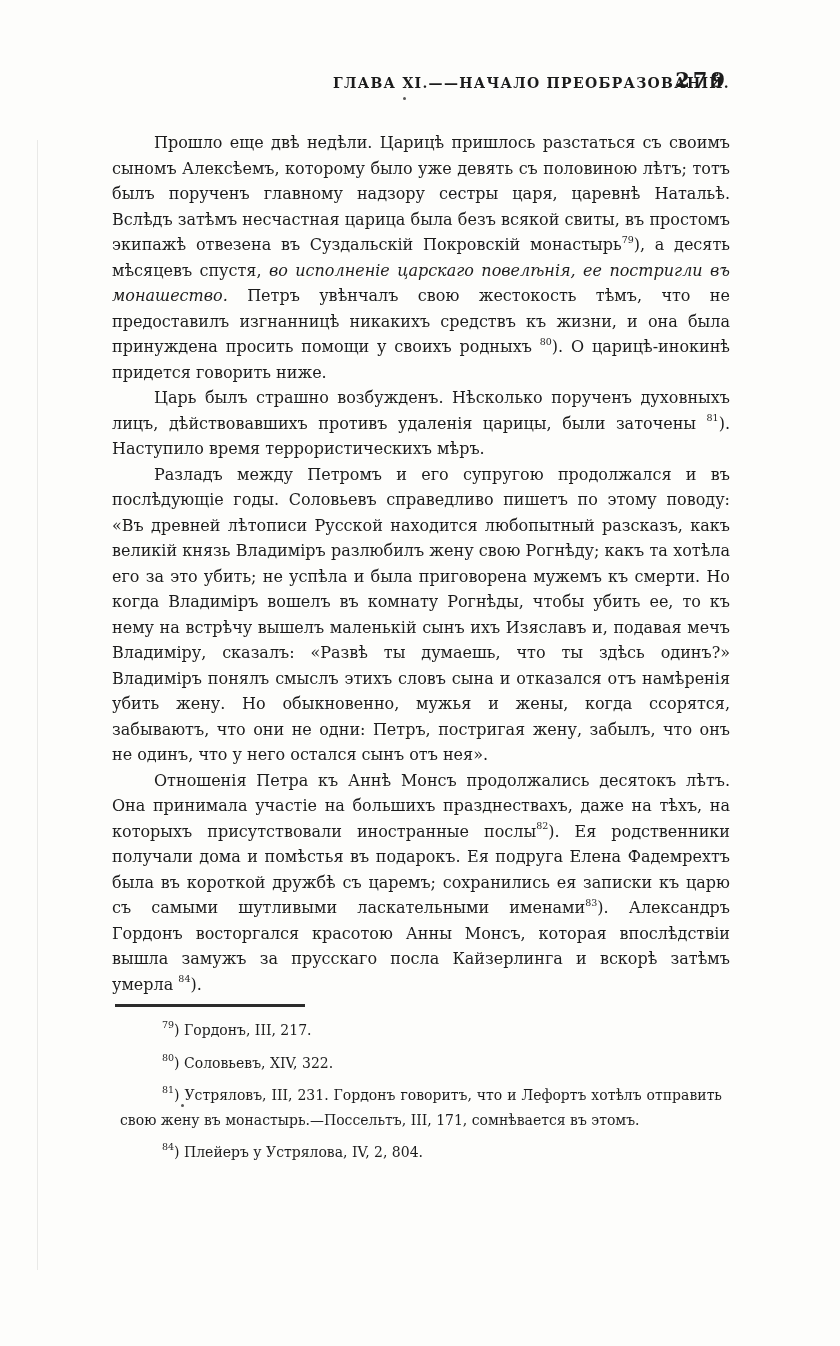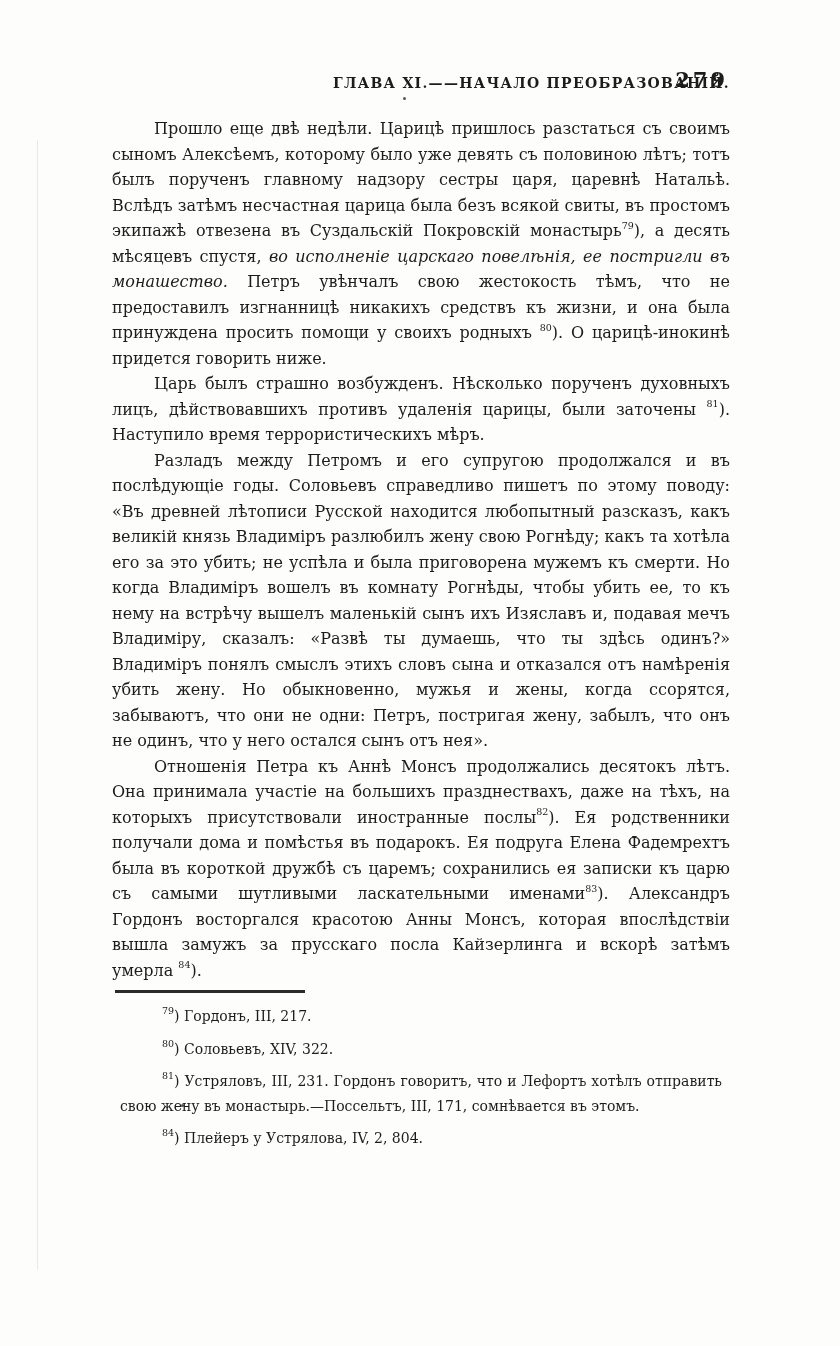--- a/index.html
+++ b/index.html
@@ -29,21 +29,21 @@
     letter-spacing:1.3px;
     padding-top:7px;
     white-space:nowrap;
   }
   .page-number {
     position:absolute; right:2px; top:-1px;
     font-size:21px; font-weight:bold; letter-spacing:3px;
   }
 
   .body-text {
-    margin-top:18px;
+    margin-top:32px;
     font-size:16px; line-height:25.5px;
     text-align:justify;
     text-justify:inter-word;
   }
   .para { margin:0; text-indent:42px; }
   .italic { font-style:italic; }
   sup.fnref {
     font-size:9.5px; line-height:0;
     position:relative; top:-1px;
     letter-spacing:0;

